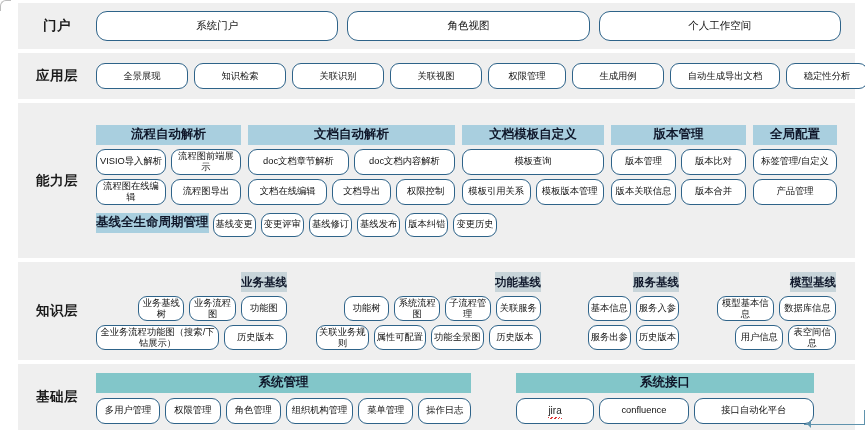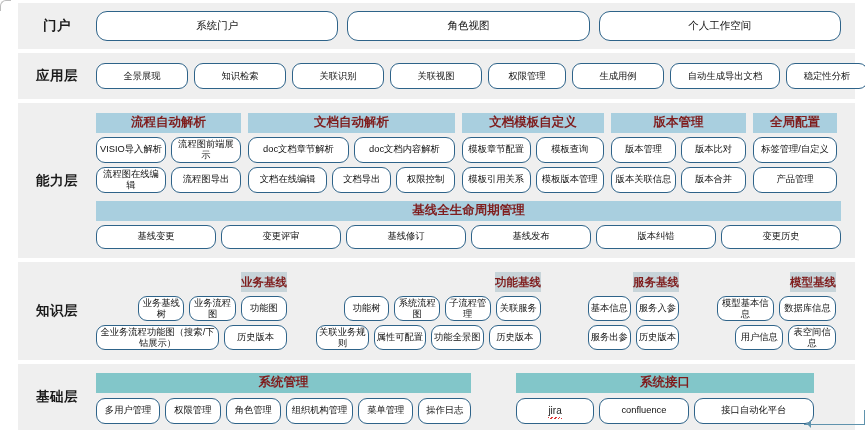--- a/index.html
+++ b/index.html
@@ -70,21 +70,21 @@
     border-radius: 11px;
   }
 
   
   .ghead {
     display: flex;
     align-items: center;
     justify-content: center;
     font-size: 12.5px;
     font-weight: bold;
-    color: #7f1d1d;
+    color: #0f172a;
     box-sizing: border-box;
     height: 20px;
   }
   .ghead.cap { background: #a9cfdf; }
   .ghead.know { background: #c7d4d9; font-size: 11.5px; }
   .ghead.base { background: #82c6c9; }
   .ghead.life { background: #a9cfdf; }
 
   .row {
     display: flex;
@@ -100,21 +100,21 @@
   #band-app { top: 53px; height: 46px; }
   #band-app .band-body { flex-direction: row; gap: 6px; align-items: center; }
   #band-app .pill { height: 26px; }
 
   
   #band-cap { top: 103px; height: 155px; }
   #band-cap .band-body { gap: 4px; padding-top: 4px; padding-bottom: 4px; }
   .cap-cols { display: flex; gap: 7px; align-items: flex-start; }
   .cap-col { display: flex; flex-direction: column; gap: 4px; }
   .cap-col .row .pill { height: 26px; }
-  .cap-life { margin-top: 4px; display: flex; flex-direction: column; gap: 4px; }
+  .cap-life { margin-top: 4px; display: flex; flex-direction: row; gap: 4px; }
   .cap-life .row .pill { height: 24px; flex: 1 1 0; }
 
   
   #band-know { top: 262px; height: 98px; }
   #band-know .band-body { gap: 4px; padding-top: 3px; padding-bottom: 3px; }
   .know-cols { display: flex; gap: 7px; align-items: flex-start; }
   .know-col { display: flex; flex-direction: column; gap: 4px; align-items: flex-end; }
   .know-col .row .pill { height: 25px; }
 
   
@@ -218,21 +218,20 @@
           <div class="row">
             <div class="pill" style="flex:1.25 1 0">文档在线编辑</div>
             <div class="pill" style="flex:0.9 1 0">文档导出</div>
             <div class="pill" style="flex:0.9 1 0">权限控制</div>
           </div>
         </div>
 
         <div class="cap-col" style="width:142px">
           <div class="ghead cap">文档模板自定义</div>
           <div class="row">
-            <div class="pill" style="flex:1 1 0">模板章节配置</div>
             <div class="pill" style="flex:1 1 0">模板查询</div>
           </div>
           <div class="row">
             <div class="pill" style="flex:1 1 0">模板引用关系</div>
             <div class="pill" style="flex:1 1 0">模板版本管理</div>
           </div>
         </div>
 
         <div class="cap-col" style="width:135px">
           <div class="ghead cap">版本管理</div>

